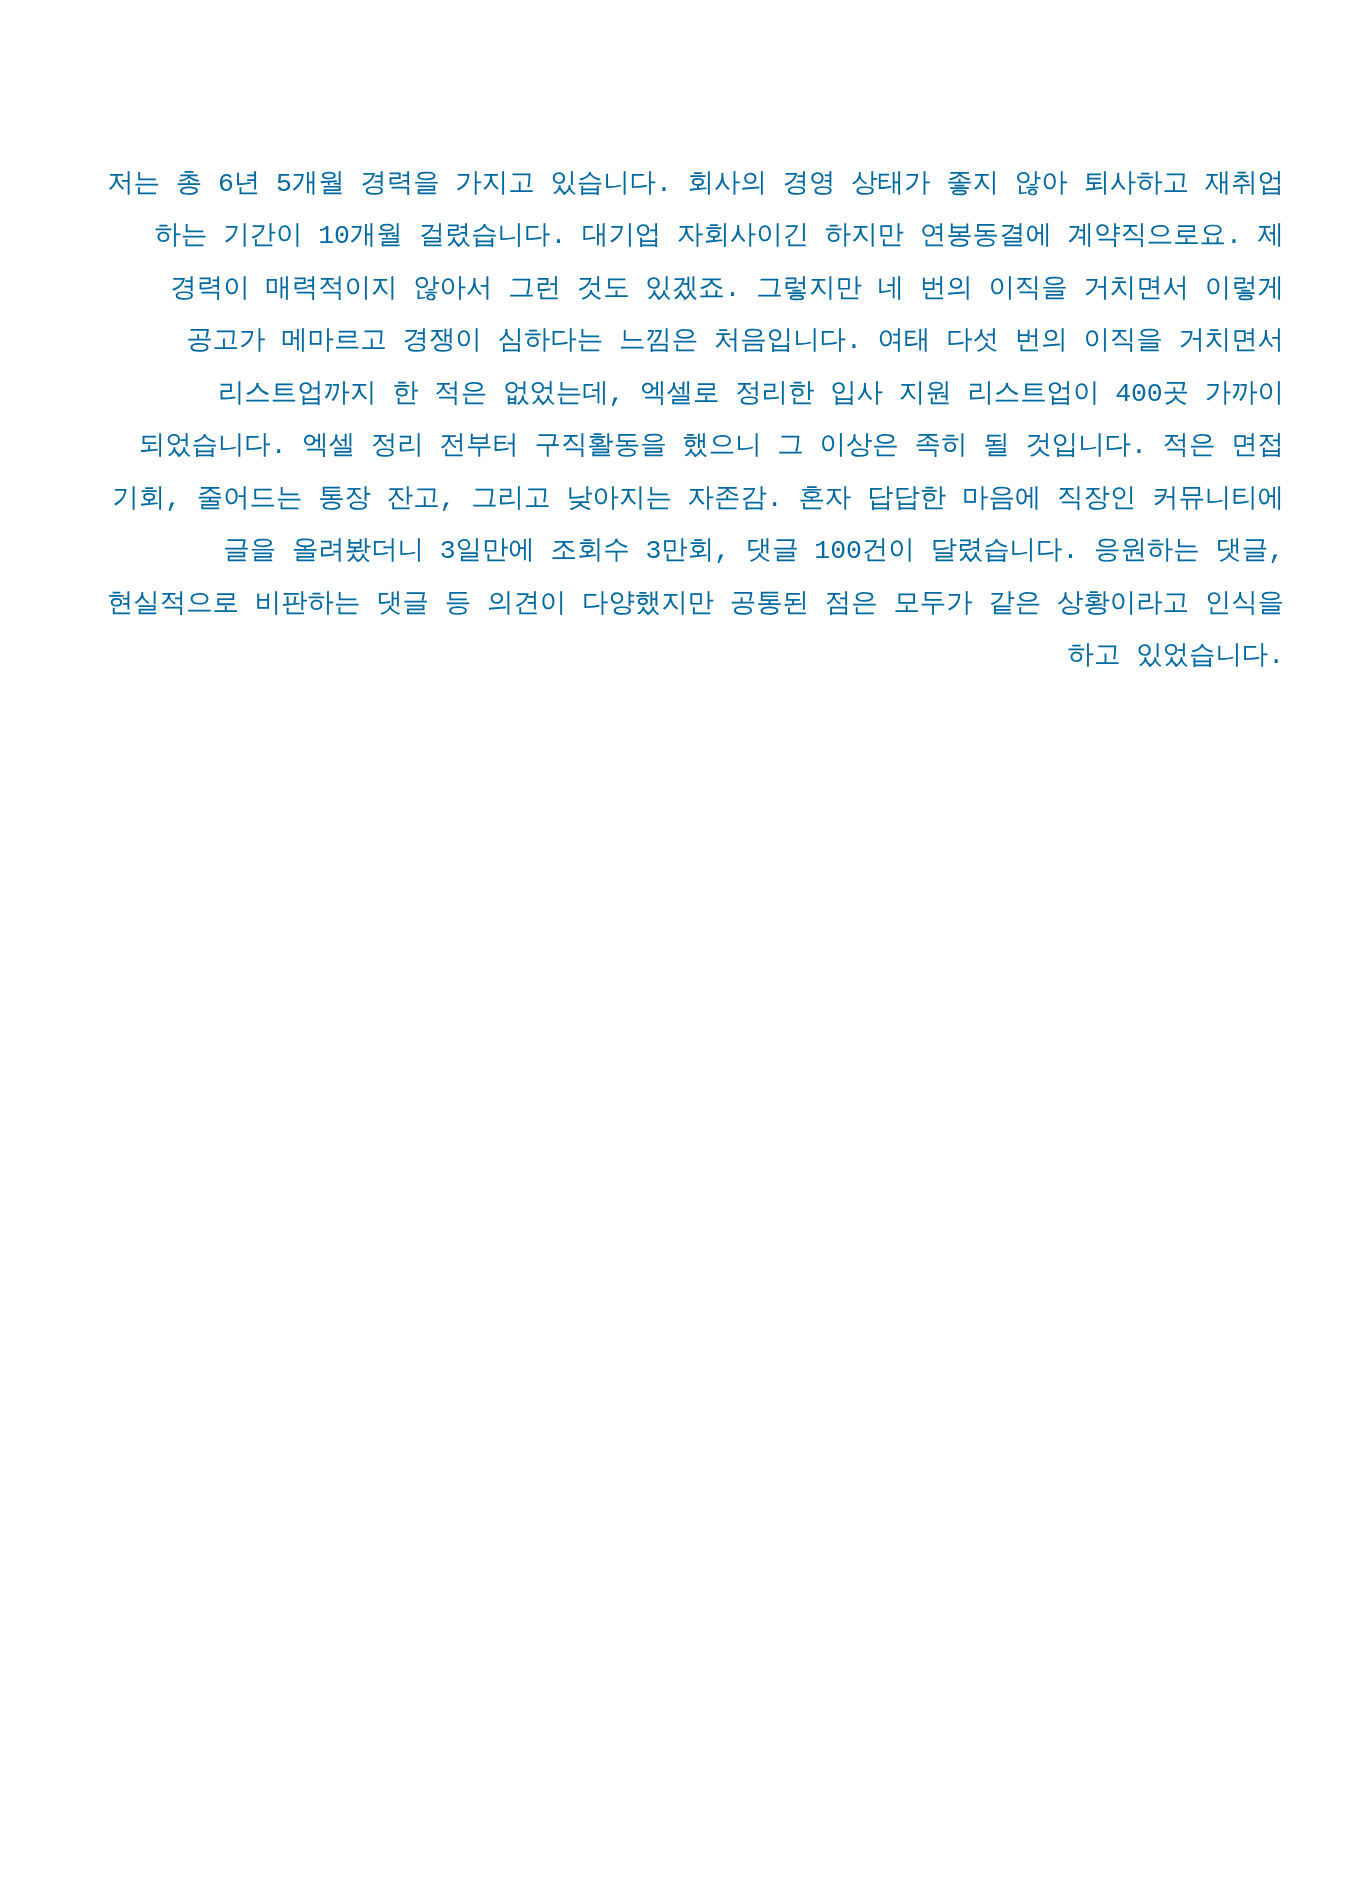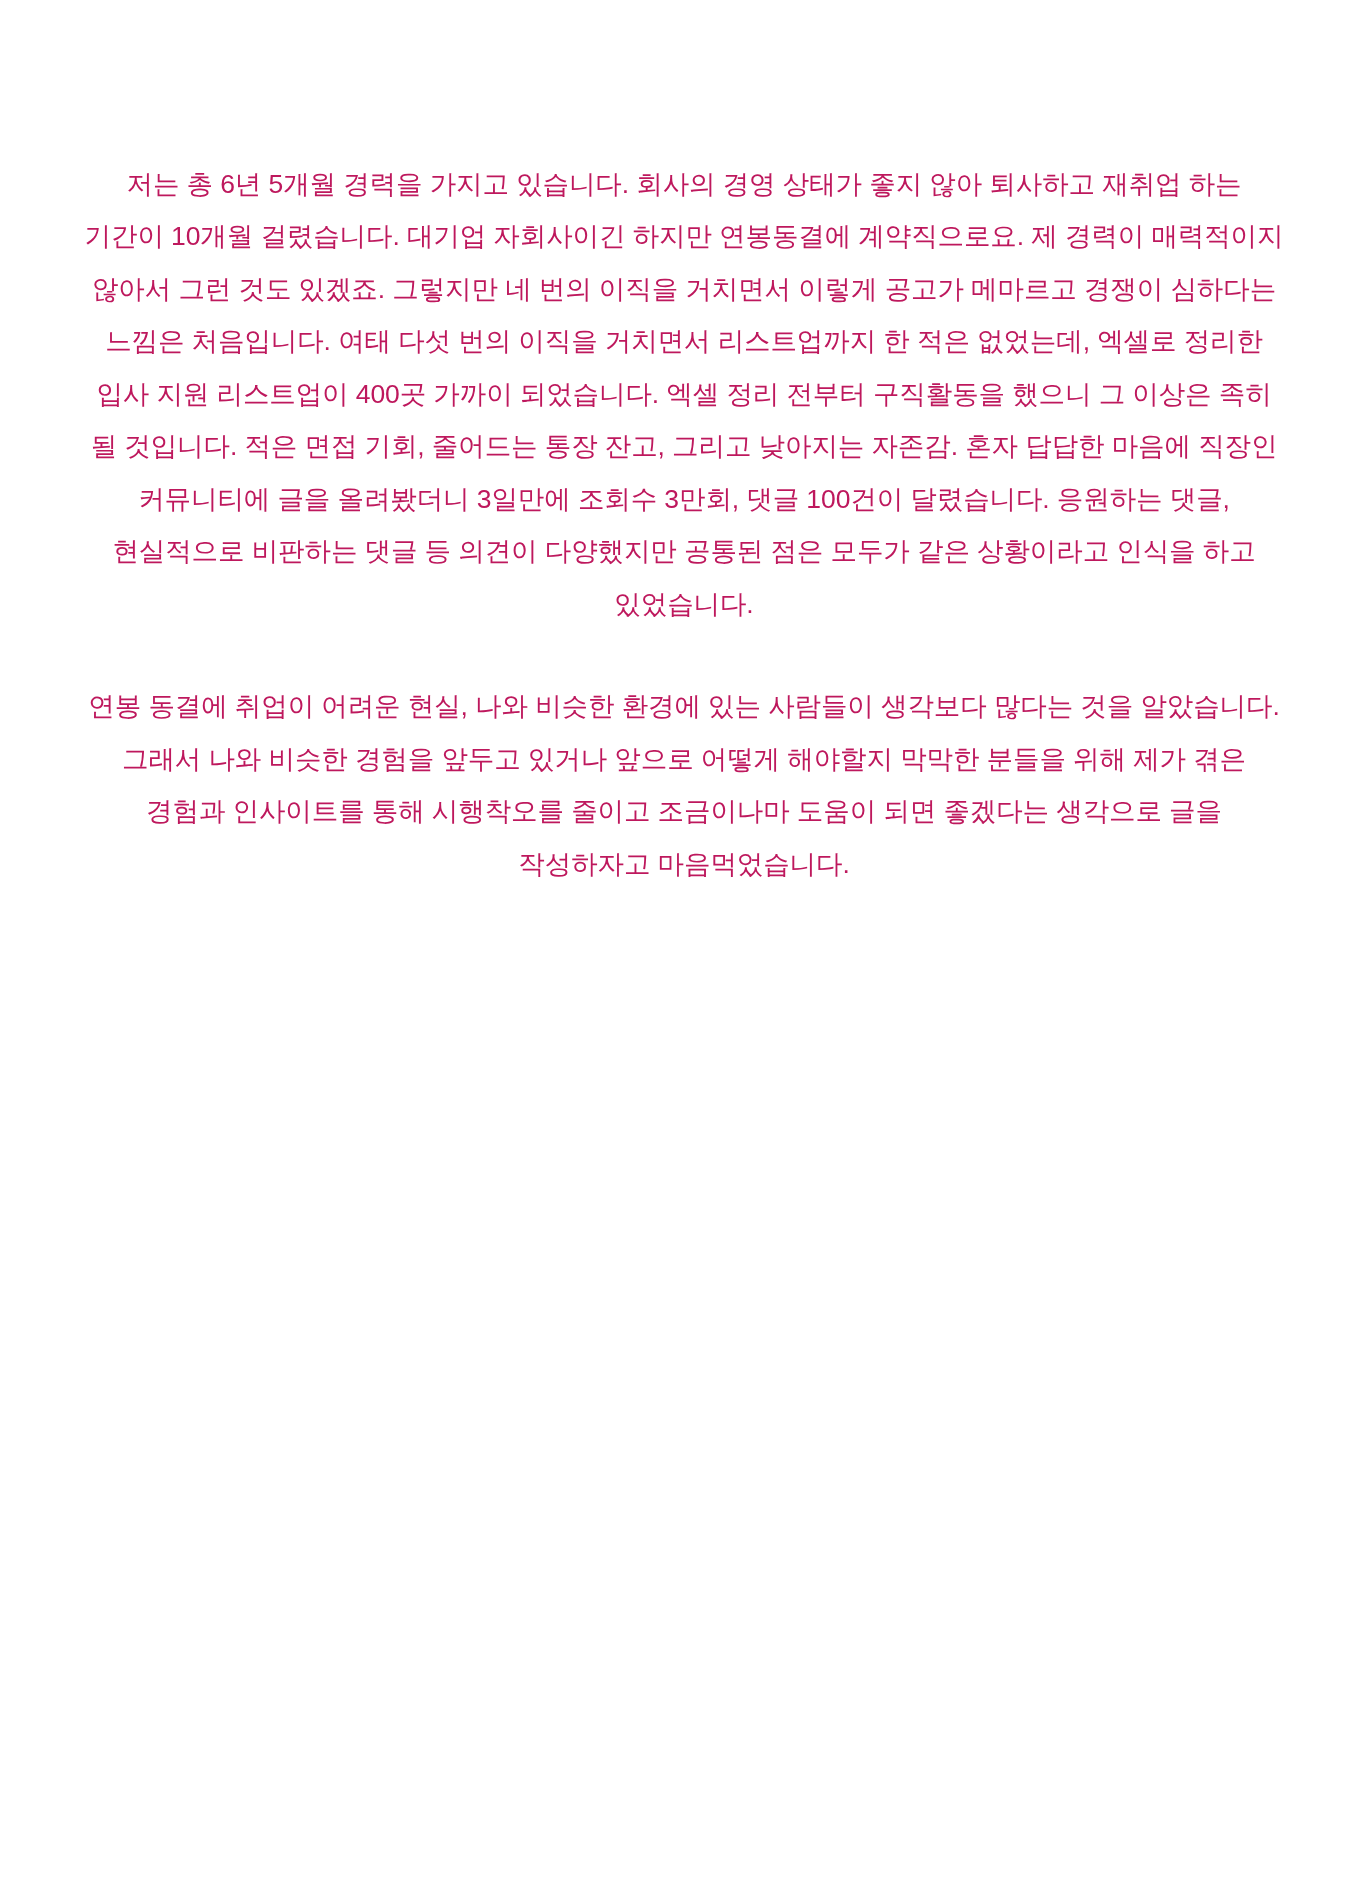--- a/index.html
+++ b/index.html
@@ -21,34 +21,34 @@
     padding: 158px 88px 120px 84px;
     background: #ffffff;
   }
   .doc-body {
     display: block;
   }
   .para {
     font-size: 26.5px;
     line-height: 1.98;
     letter-spacing: -0.1px;
-    color: #be185d;
+    color: #0369a1;
     margin: 0 0 44px 0;
-    text-align: center;
+    text-align: right;
     word-break: keep-all;
     white-space: pre-wrap;
+    font-family: Liberation Mono, monospace;
   }
   .para:last-child {
     margin-bottom: 0;
   }
   .para.gap-large {
     margin-bottom: 50px;
   }
 </style>
 </head>
 <body>
 
 <div class="page">
   <div class="doc-body">
     <p class="para gap-large">저는 총 6년 5개월 경력을 가지고 있습니다. 회사의 경영 상태가 좋지 않아 퇴사하고 재취업 하는 기간이 10개월 걸렸습니다. 대기업 자회사이긴 하지만 연봉동결에 계약직으로요. 제 경력이 매력적이지 않아서 그런 것도 있겠죠. 그렇지만 네 번의 이직을 거치면서 이렇게 공고가 메마르고 경쟁이 심하다는 느낌은 처음입니다. 여태 다섯 번의 이직을 거치면서 리스트업까지 한 적은 없었는데, 엑셀로 정리한 입사 지원 리스트업이 400곳 가까이 되었습니다. 엑셀 정리 전부터 구직활동을 했으니 그 이상은 족히 될 것입니다. 적은 면접 기회, 줄어드는 통장 잔고, 그리고 낮아지는 자존감. 혼자 답답한 마음에 직장인 커뮤니티에 글을 올려봤더니 3일만에 조회수 3만회, 댓글 100건이 달렸습니다. 응원하는 댓글, 현실적으로 비판하는 댓글 등 의견이 다양했지만 공통된 점은 모두가 같은 상황이라고 인식을 하고 있었습니다.</p>
-    <p class="para gap-large">연봉 동결에 취업이 어려운 현실, 나와 비슷한 환경에 있는 사람들이 생각보다 많다는 것을 알았습니다. 그래서 나와 비슷한 경험을 앞두고 있거나 앞으로 어떻게 해야할지 막막한 분들을 위해 제가 겪은 경험과 인사이트를 통해 시행착오를 줄이고 조금이나마 도움이 되면 좋겠다는 생각으로 글을 작성하자고 마음먹었습니다.</p>
   </div>
 </div>
 
 </body></html>

